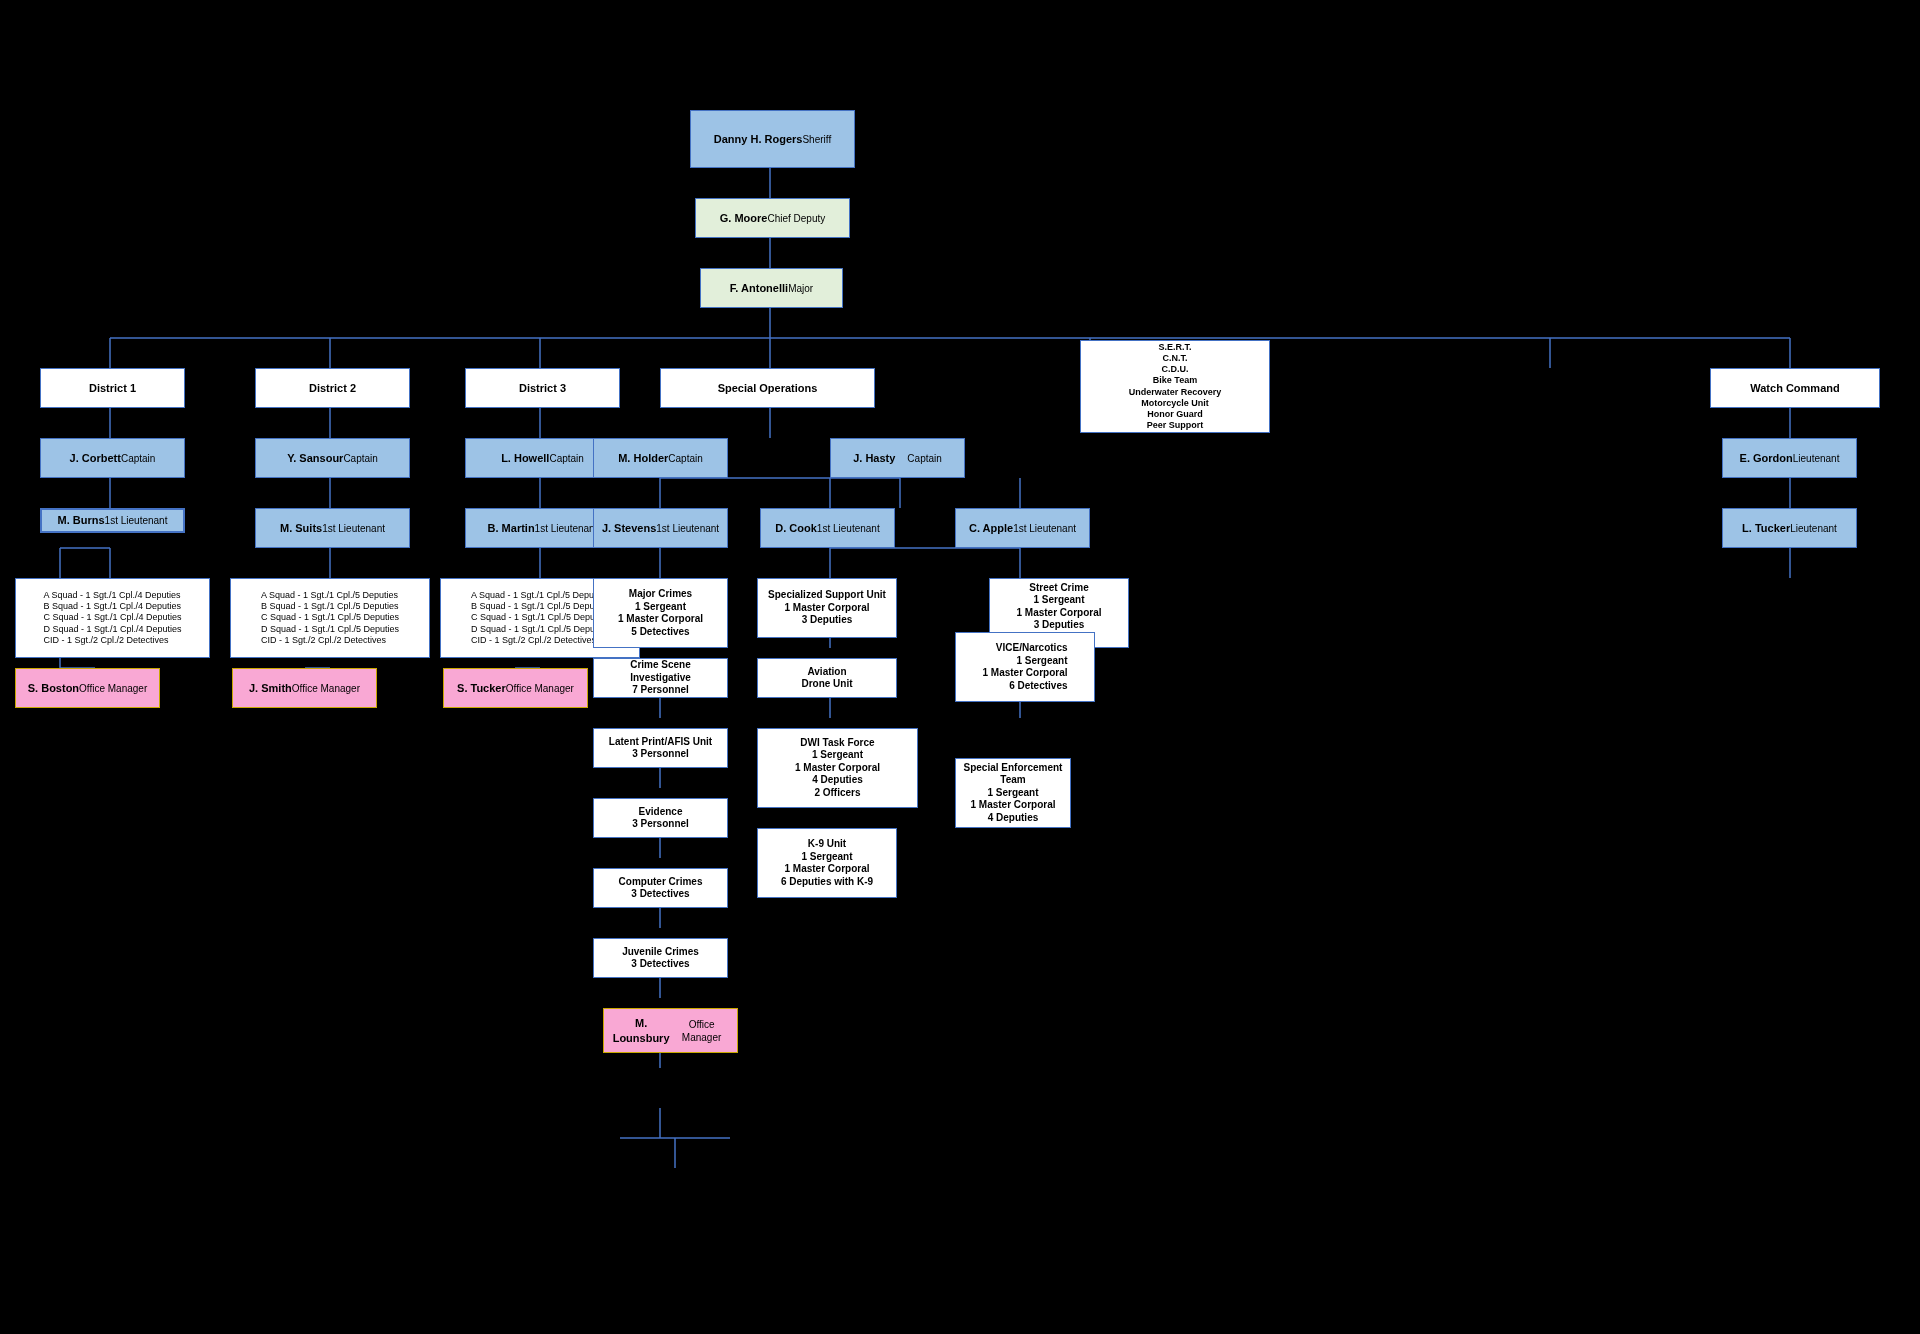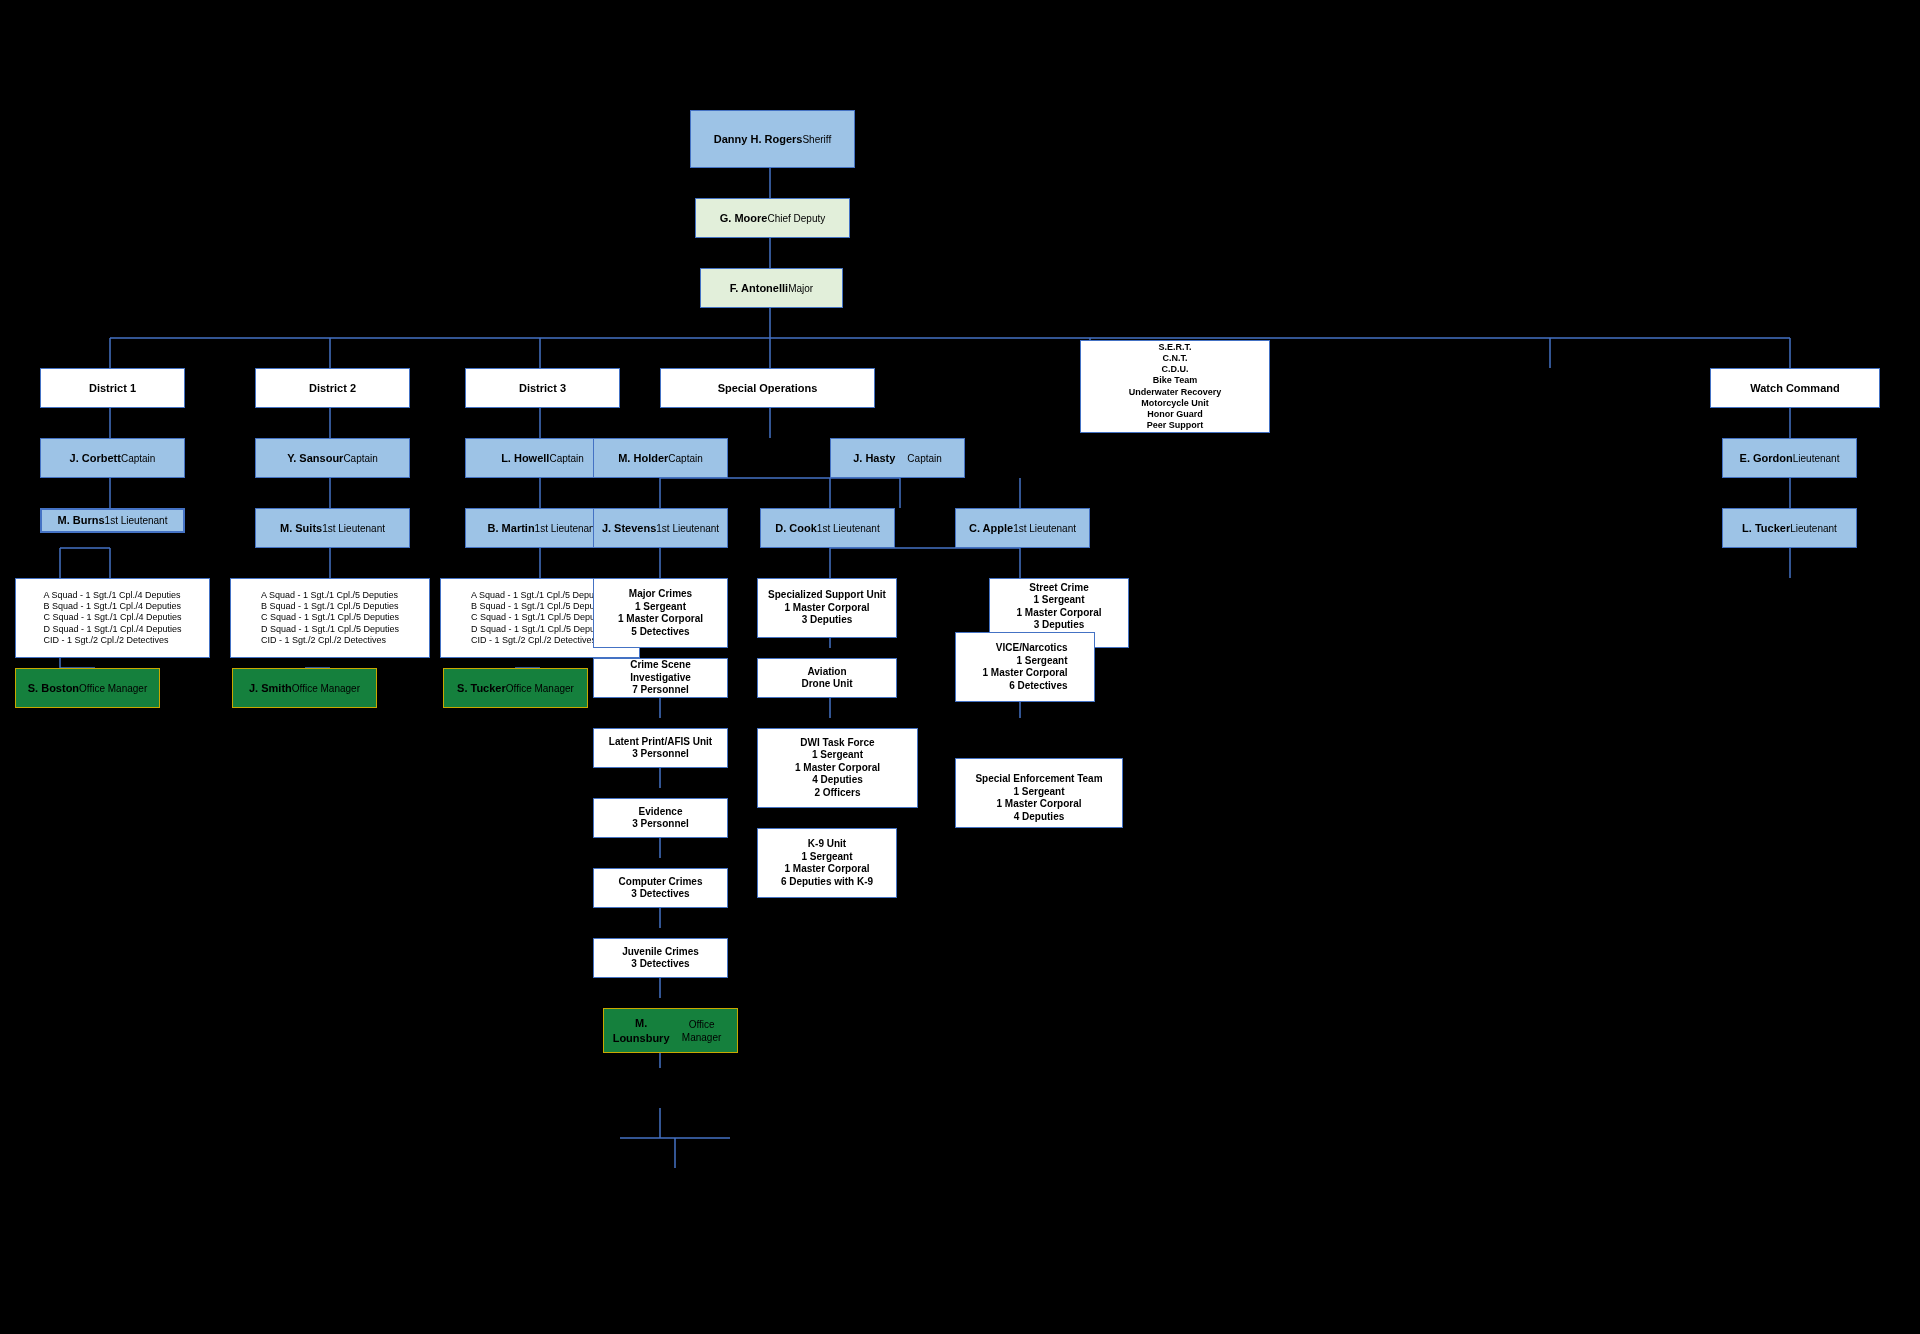--- a/index.html
+++ b/index.html
@@ -35,21 +35,21 @@
     }
     .box-white {
       background: #fff;
       border: 1.5px solid #4472c4;
     }
     .box-green-light {
       background: #e2efda;
       border: 1.5px solid #4472c4;
     }
     .box-yellow {
-      background: #15803d;
+      background: #f9a8d4;
       border: 1.5px solid #c9a800;
     }
     .name { font-weight: bold; font-size: 11px; }
     .title { font-size: 10px; }
     .small-text { font-size: 9px; line-height: 1.25; }
 
     
     svg.connectors {
       position: absolute;
       top: 0; left: 0;
@@ -349,21 +349,21 @@
 1 K-9</span>
   </div>
 
   <div class="box box-white" style="left:955px; top:632px; width:140px; height:70px;text-align:right;">
     <span class="small-text" style="white-space:pre-line; font-weight:bold; font-size:10px;">VICE/Narcotics
 1 Sergeant
 1 Master Corporal
 6 Detectives</span>
   </div>
 
-  <div class="box box-white" style="left:955px; top:758px; width:168px; height:70px;align-items:flex-end;">
+  <div class="box box-white" style="left:955px; top:758px; width:116px; height:70px;">
     <span class="small-text" style="white-space:pre-line; font-weight:bold; font-size:10px;">Special Enforcement Team
 1 Sergeant
 1 Master Corporal
 4 Deputies</span>
   </div>
 
   <div class="box box-blue-light" style="left:1722px; top:438px; width:135px; height:40px;">
     <span class="name">E. Gordon</span>
     <span class="title">Lieutenant</span>
   </div>

